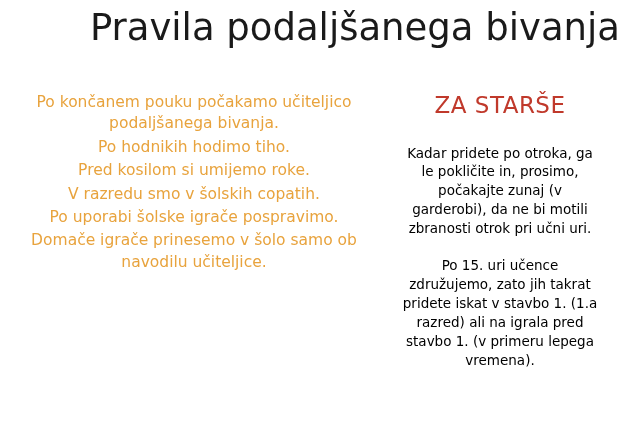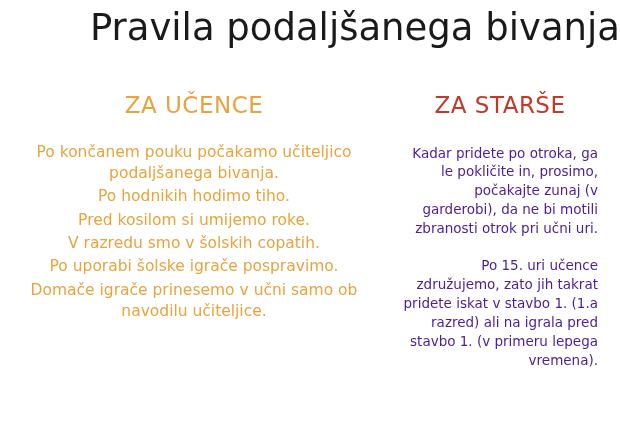--- a/index.html
+++ b/index.html
@@ -66,49 +66,47 @@
   .rules-left {
     font-size: 15.5px;
     color: #e8a33d;
     line-height: 1.38;
   }
   .rules-left .rule {
     margin-bottom: 2px;
   }
   .rules-right {
     font-size: 13.5px;
-    color: #4c1d95;
+    color: #000000;
     line-height: 1.4;
-    text-align: right;
   }
   .rules-right .para {
     margin-bottom: 18px;
   }
   .rules-right .para:last-child {
     margin-bottom: 0;
   }
 </style>
 </head>
 <body>
 
 <div class="slide">
 
   <div class="main-title">Pravila podaljšanega bivanja</div>
 
   <div class="columns">
 
     <div class="col-left">
-      <div class="sub-title students">ZA UČENCE</div>
       <div class="rules-left">
         <div class="rule">Po končanem pouku počakamo učiteljico podaljšanega bivanja.</div>
         <div class="rule">Po hodnikih hodimo tiho.</div>
         <div class="rule">Pred kosilom si umijemo roke.</div>
         <div class="rule">V razredu smo v šolskih copatih.</div>
         <div class="rule">Po uporabi šolske igrače pospravimo.</div>
-        <div class="rule">Domače igrače prinesemo v učni samo ob navodilu učiteljice.</div>
+        <div class="rule">Domače igrače prinesemo v šolo samo ob navodilu učiteljice.</div>
       </div>
     </div>
 
     <div class="col-right">
       <div class="sub-title parents">ZA STARŠE</div>
       <div class="rules-right">
         <div class="para">Kadar pridete po otroka, ga le pokličite in, prosimo, počakajte zunaj (v garderobi), da ne bi motili zbranosti otrok pri učni uri.</div>
         <div class="para">Po 15. uri učence združujemo, zato jih takrat pridete iskat v stavbo 1. (1.a razred) ali na igrala pred stavbo 1. (v primeru lepega vremena).</div>
       </div>
     </div>

